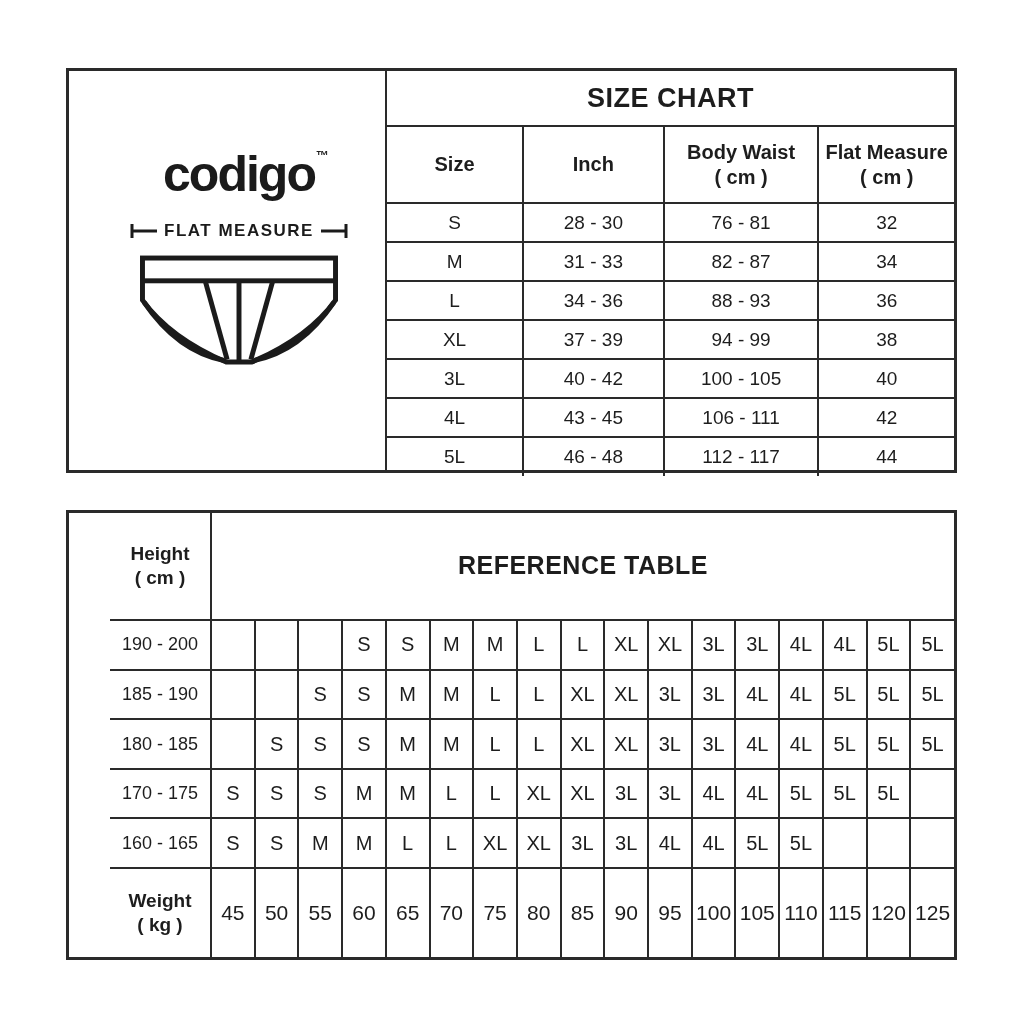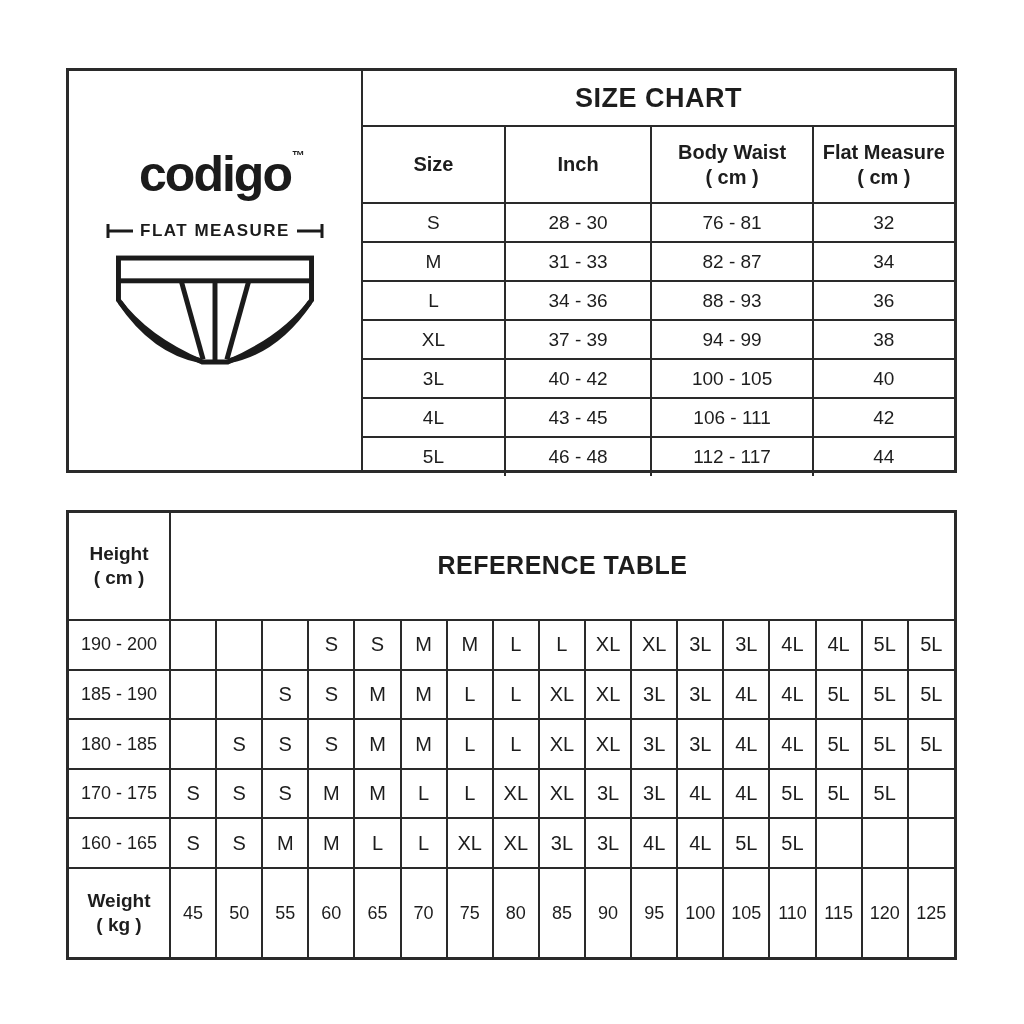--- a/index.html
+++ b/index.html
@@ -21,20 +21,21 @@
     display: flex;
     background: #fff;
   }
   .brand-panel {
     width: 294px;
     border-right: 2px solid #2a2a2a;
     display: flex;
     flex-direction: column;
     align-items: center;
     padding-top: 78px;
+    margin-left: 24px;
   }
   .logo-text {
     font-size: 50px;
     font-weight: bold;
     letter-spacing: -2px;
     color: #1b1b1b;
     line-height: 1;
     position: relative;
   }
   .logo-tm {
@@ -91,20 +92,21 @@
   .size-data-row { height: 39px; }
   .size-data-row td { font-size: 19px; }
 
   
   .bottom-section {
     position: absolute;
     left: 66px; top: 510px;
     width: 891px; height: 450px;
     border: 3px solid #2a2a2a;
     background: #fff;
+    padding-left: 41px;
   }
   .ref-table {
     width: 100%; height: 100%;
     border-collapse: collapse;
     table-layout: fixed;
   }
   .ref-table th, .ref-table td {
     border: 2px solid #2a2a2a;
     text-align: center;
     vertical-align: middle;
@@ -113,21 +115,21 @@
   .ref-table tr:last-child  > * { border-bottom: none; }
   .ref-table tr > *:first-child { border-left: none; }
   .ref-table tr > *:last-child  { border-right: none; }
   .ref-header-row { height: 71px; }
   .two-line-label { font-size: 19px; font-weight: bold; line-height: 1.25; }
   .ref-title-cell { font-size: 25px; font-weight: bold; letter-spacing: 0.5px; }
   .ref-data-row { height: 33px; }
   .ref-data-row .height-cell { font-size: 18px; }
   .ref-data-row .grid-cell { font-size: 20px; }
   .weight-row { height: 59px; }
-  .weight-row td { font-size: 18px; }
+  .weight-row td { font-size: 21px; }
 </style>
 </head>
 <body>
 
 <div class="top-section">
 
   <div class="brand-panel">
     <div class="logo-text">
       <span>codigo</span><span class="logo-tm">™</span>
     </div>

